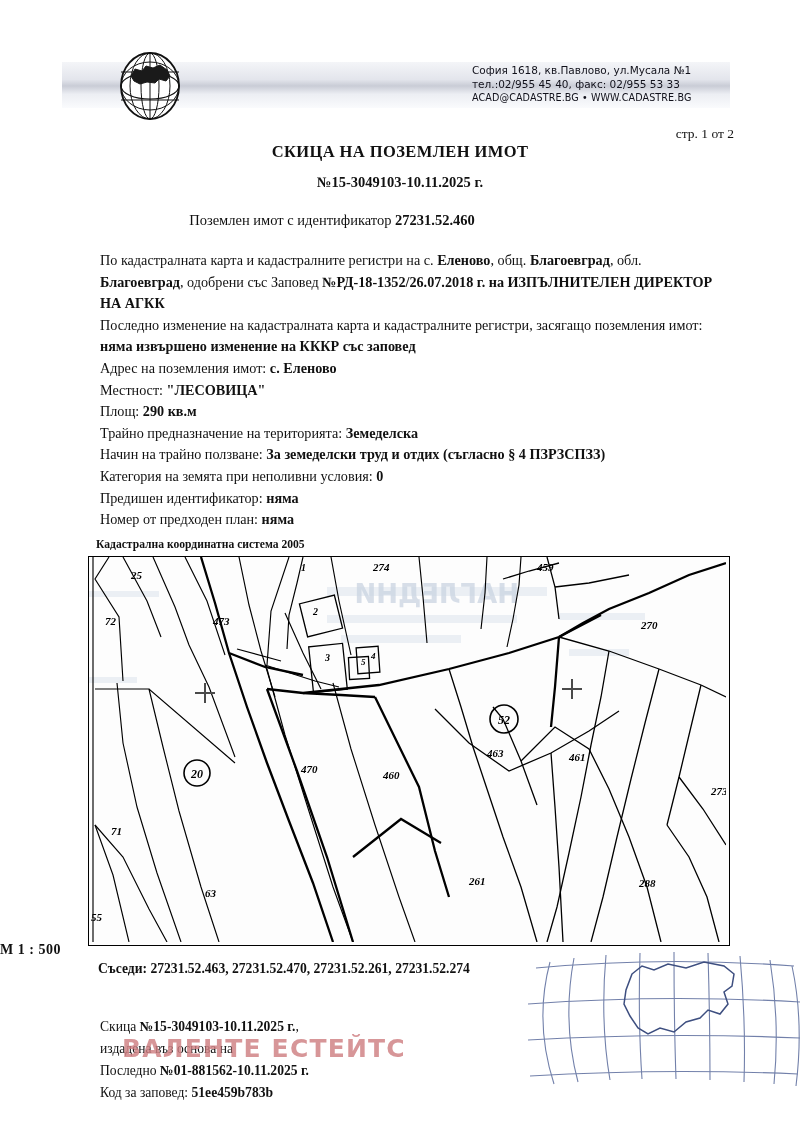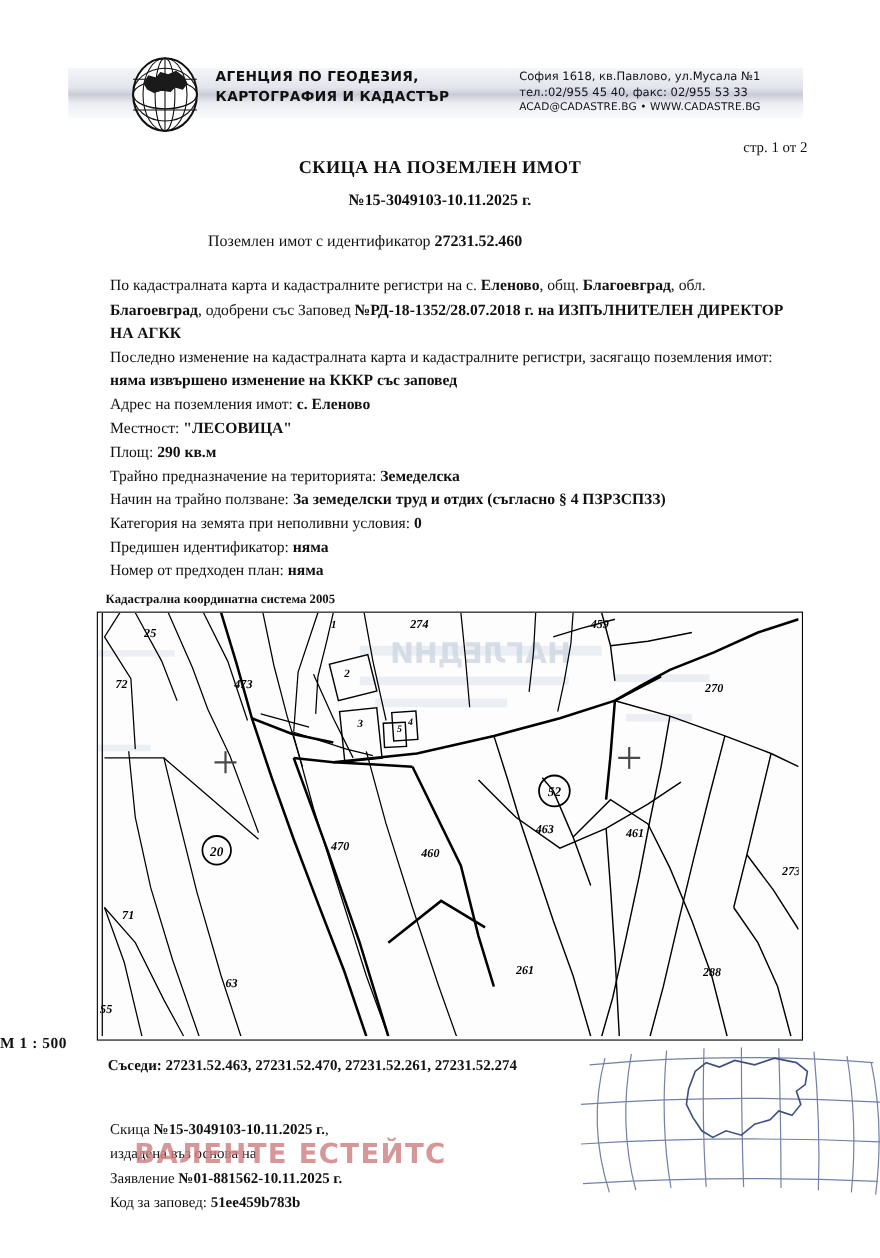--- a/index.html
+++ b/index.html
@@ -185,45 +185,41 @@
       <ellipse cx="38" cy="36" rx="29" ry="24" fill="none" stroke="#111" stroke-width="1"></ellipse>
       <ellipse cx="38" cy="36" rx="20" ry="33" fill="none" stroke="#111" stroke-width="1"></ellipse>
       <ellipse cx="38" cy="36" rx="9" ry="33" fill="none" stroke="#111" stroke-width="1"></ellipse>
       <line x1="38" y1="3" x2="38" y2="69" stroke="#111" stroke-width="1"></line>
       <line x1="9" y1="50" x2="67" y2="50" stroke="#111" stroke-width="1"></line>
       <line x1="9" y1="22" x2="67" y2="22" stroke="#111" stroke-width="1"></line>
       <path d="M19 26 L23 19 L30 21 L34 16 L41 18 L48 15 L55 20 L58 26 L54 31 L47 29 L43 33 L35 32 L28 34 L22 31 Z" fill="#1a1a1a" stroke="#1a1a1a" stroke-width="1"></path>
     </svg>
   </div>
 
-  <div class="agency-name">
-    <div>АГЕНЦИЯ ПО ГЕОДЕЗИЯ,</div>
-    <div>КАРТОГРАФИЯ И КАДАСТЪР</div>
-  </div>
 
   <div class="contact-block">
     <div class="c1">София 1618, кв.Павлово, ул.Мусала №1</div>
     <div class="c2">тел.:02/955 45 40, факс: 02/955 53 33</div>
     <div class="c3">ACAD@CADASTRE.BG • WWW.CADASTRE.BG</div>
   </div>
 
   <div class="page-num">стр. 1 от 2</div>
 </div>
 
 <div class="doc-title">СКИЦА НА ПОЗЕМЛЕН ИМОТ</div>
 <div class="doc-number">№15-3049103-10.11.2025 г.</div>
 <div class="doc-subject">
   <span>Поземлен имот с идентификатор </span><b>27231.52.460</b>
 </div>
 
 <div id="body-text">
 
   <p class="para-block">
     <span>По кадастралната карта и кадастралните регистри на с. </span><b>Еленово</b><span>, общ. </span><b>Благоевград</b><span>, обл.</span>
-    <b>Благоевград</b><span>, одобрени със Заповед </span><b>№РД-18-1352/28.07.2018 г. на ИЗПЪЛНИТЕЛЕН</b>
+    <b>Благоевград</b><span>, одобрени със Заповед </span><b>№РД-18-1352/26.07.2018 г. на ИЗПЪЛНИТЕЛЕН</b>
     <b>ДИРЕКТОР НА АГКК</b>
   </p>
 
   <p class="para-block">
     <span>Последно изменение на кадастралната карта и кадастралните регистри, засягащо поземления</span>
     <span>имот: </span><b>няма извършено изменение на КККР със заповед</b>
   </p>
 
   <p class="field-line">
     <span>Адрес на поземления имот: </span><b>с. Еленово</b>
@@ -396,21 +392,21 @@
 <div class="neighbours">
   <span>Съседи: </span><span>27231.52.463, 27231.52.470, 27231.52.261, 27231.52.274</span>
 </div>
 
 <div id="footer-block">
   <div>
     <span>Скица </span><b>№15-3049103-10.11.2025 г.</b><span>,</span>
   </div>
   <div>издадена въз основа на</div>
   <div>
-    <span>Заявление </span><b>№01-881562-10.11.2025 г.</b>
+    <span>Последно </span><b>№01-881562-10.11.2025 г.</b>
   </div>
   <div>
     <span>Код за заповед: </span><b>51ee459b783b</b>
   </div>
 </div>
 
 <div class="red-watermark">ВАЛЕНТЕ ЕСТЕЙТС</div>
 
 <div id="globe-graphic">
   <svg width="272" height="160" viewBox="0 0 272 160">

